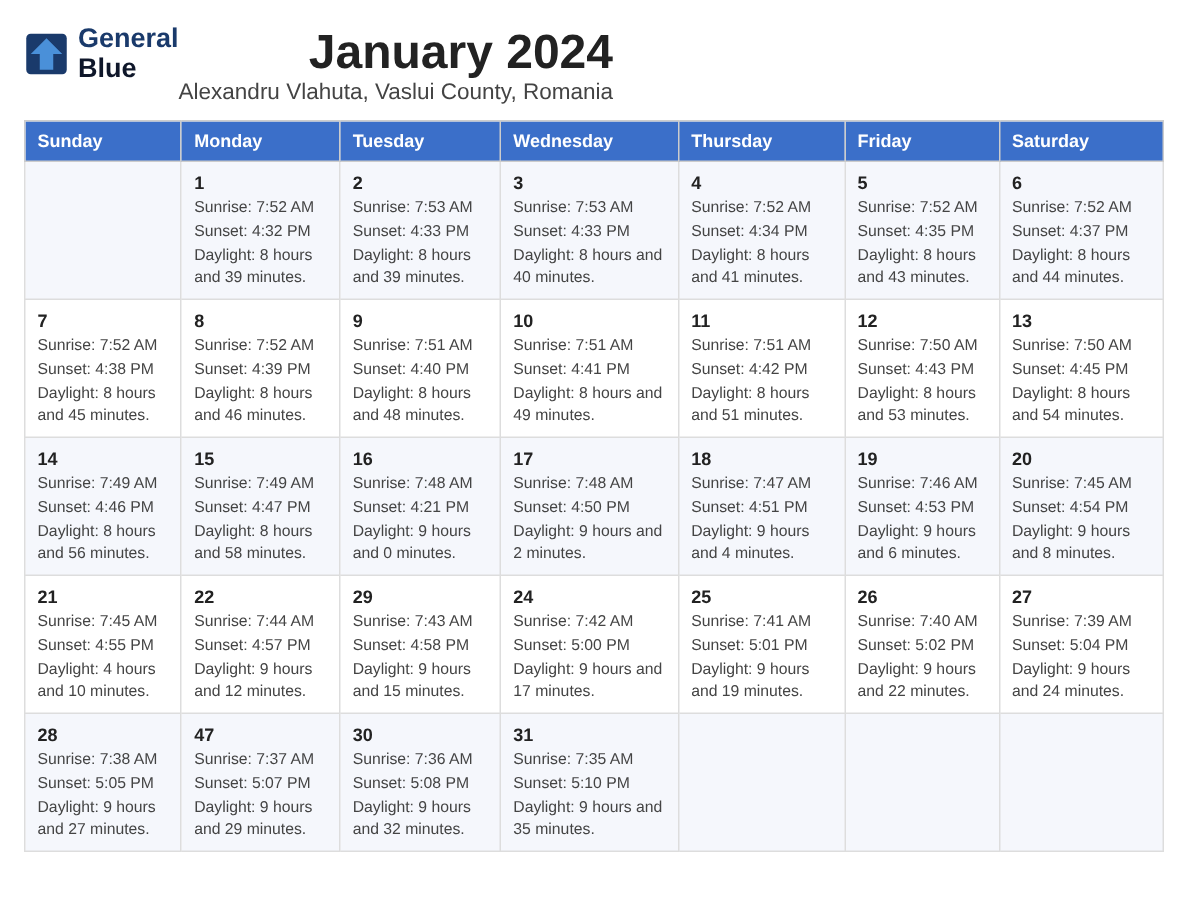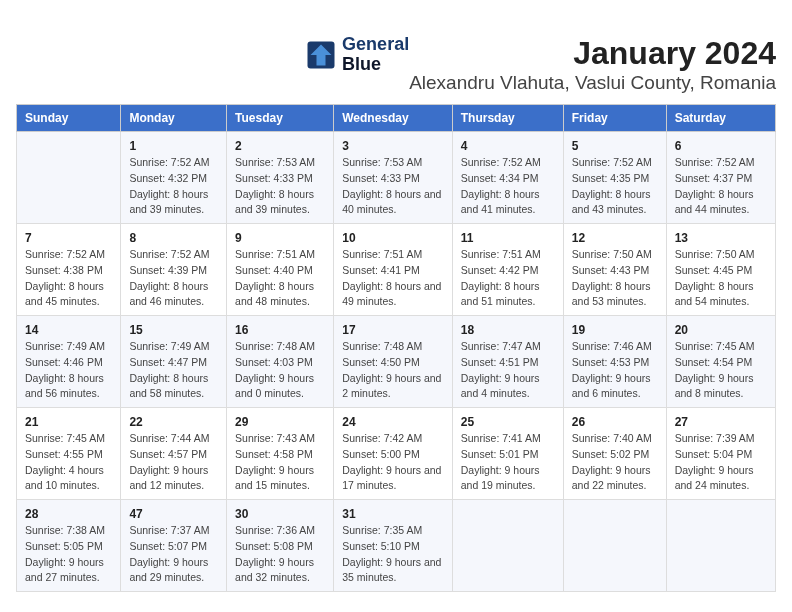--- a/index.html
+++ b/index.html
@@ -5,24 +5,23 @@
     * { margin: 0; padding: 0; box-sizing: border-box; }
     body {
       font-family: Arial, sans-serif;
       background: #fff;
       width: 792px;
       min-height: 612px;
       padding: 16px;
     }
     .header-area {
       display: flex;
-      justify-content: flex-end;
+      justify-content: flex-start;
       align-items: flex-start;
       margin-bottom: 10px;
-      margin-top: 19px;
     }
     .logo {
       display: flex;
       align-items: center;
       gap: 6px;
     }
     .logo-text {
       font-size: 18px;
       font-weight: bold;
       color: #1a3a6b;
@@ -37,21 +36,21 @@
     }
     .title-area {
       text-align: right;
     }
     .main-title {
       font-size: 32px;
       font-weight: bold;
       color: #222;
     }
     .subtitle {
-      font-size: 19px;
+      font-size: 15px;
       color: #444;
     }
     table {
       width: 100%;
       border-collapse: collapse;
       font-size: 11px;
     }
     thead tr th {
       background-color: #3b6fc9;
       color: #fff;
@@ -213,21 +212,21 @@
         </td>
         <td>
           <div class="day-number">15</div>
           <div class="day-info">Sunrise: 7:49 AM</div>
           <div class="day-info">Sunset: 4:47 PM</div>
           <div class="day-info">Daylight: 8 hours and 58 minutes.</div>
         </td>
         <td>
           <div class="day-number">16</div>
           <div class="day-info">Sunrise: 7:48 AM</div>
-          <div class="day-info">Sunset: 4:03 PM</div>
+          <div class="day-info">Sunset: 4:21 PM</div>
           <div class="day-info">Daylight: 9 hours and 0 minutes.</div>
         </td>
         <td>
           <div class="day-number">17</div>
           <div class="day-info">Sunrise: 7:48 AM</div>
           <div class="day-info">Sunset: 4:50 PM</div>
           <div class="day-info">Daylight: 9 hours and 2 minutes.</div>
         </td>
         <td>
           <div class="day-number">18</div>

